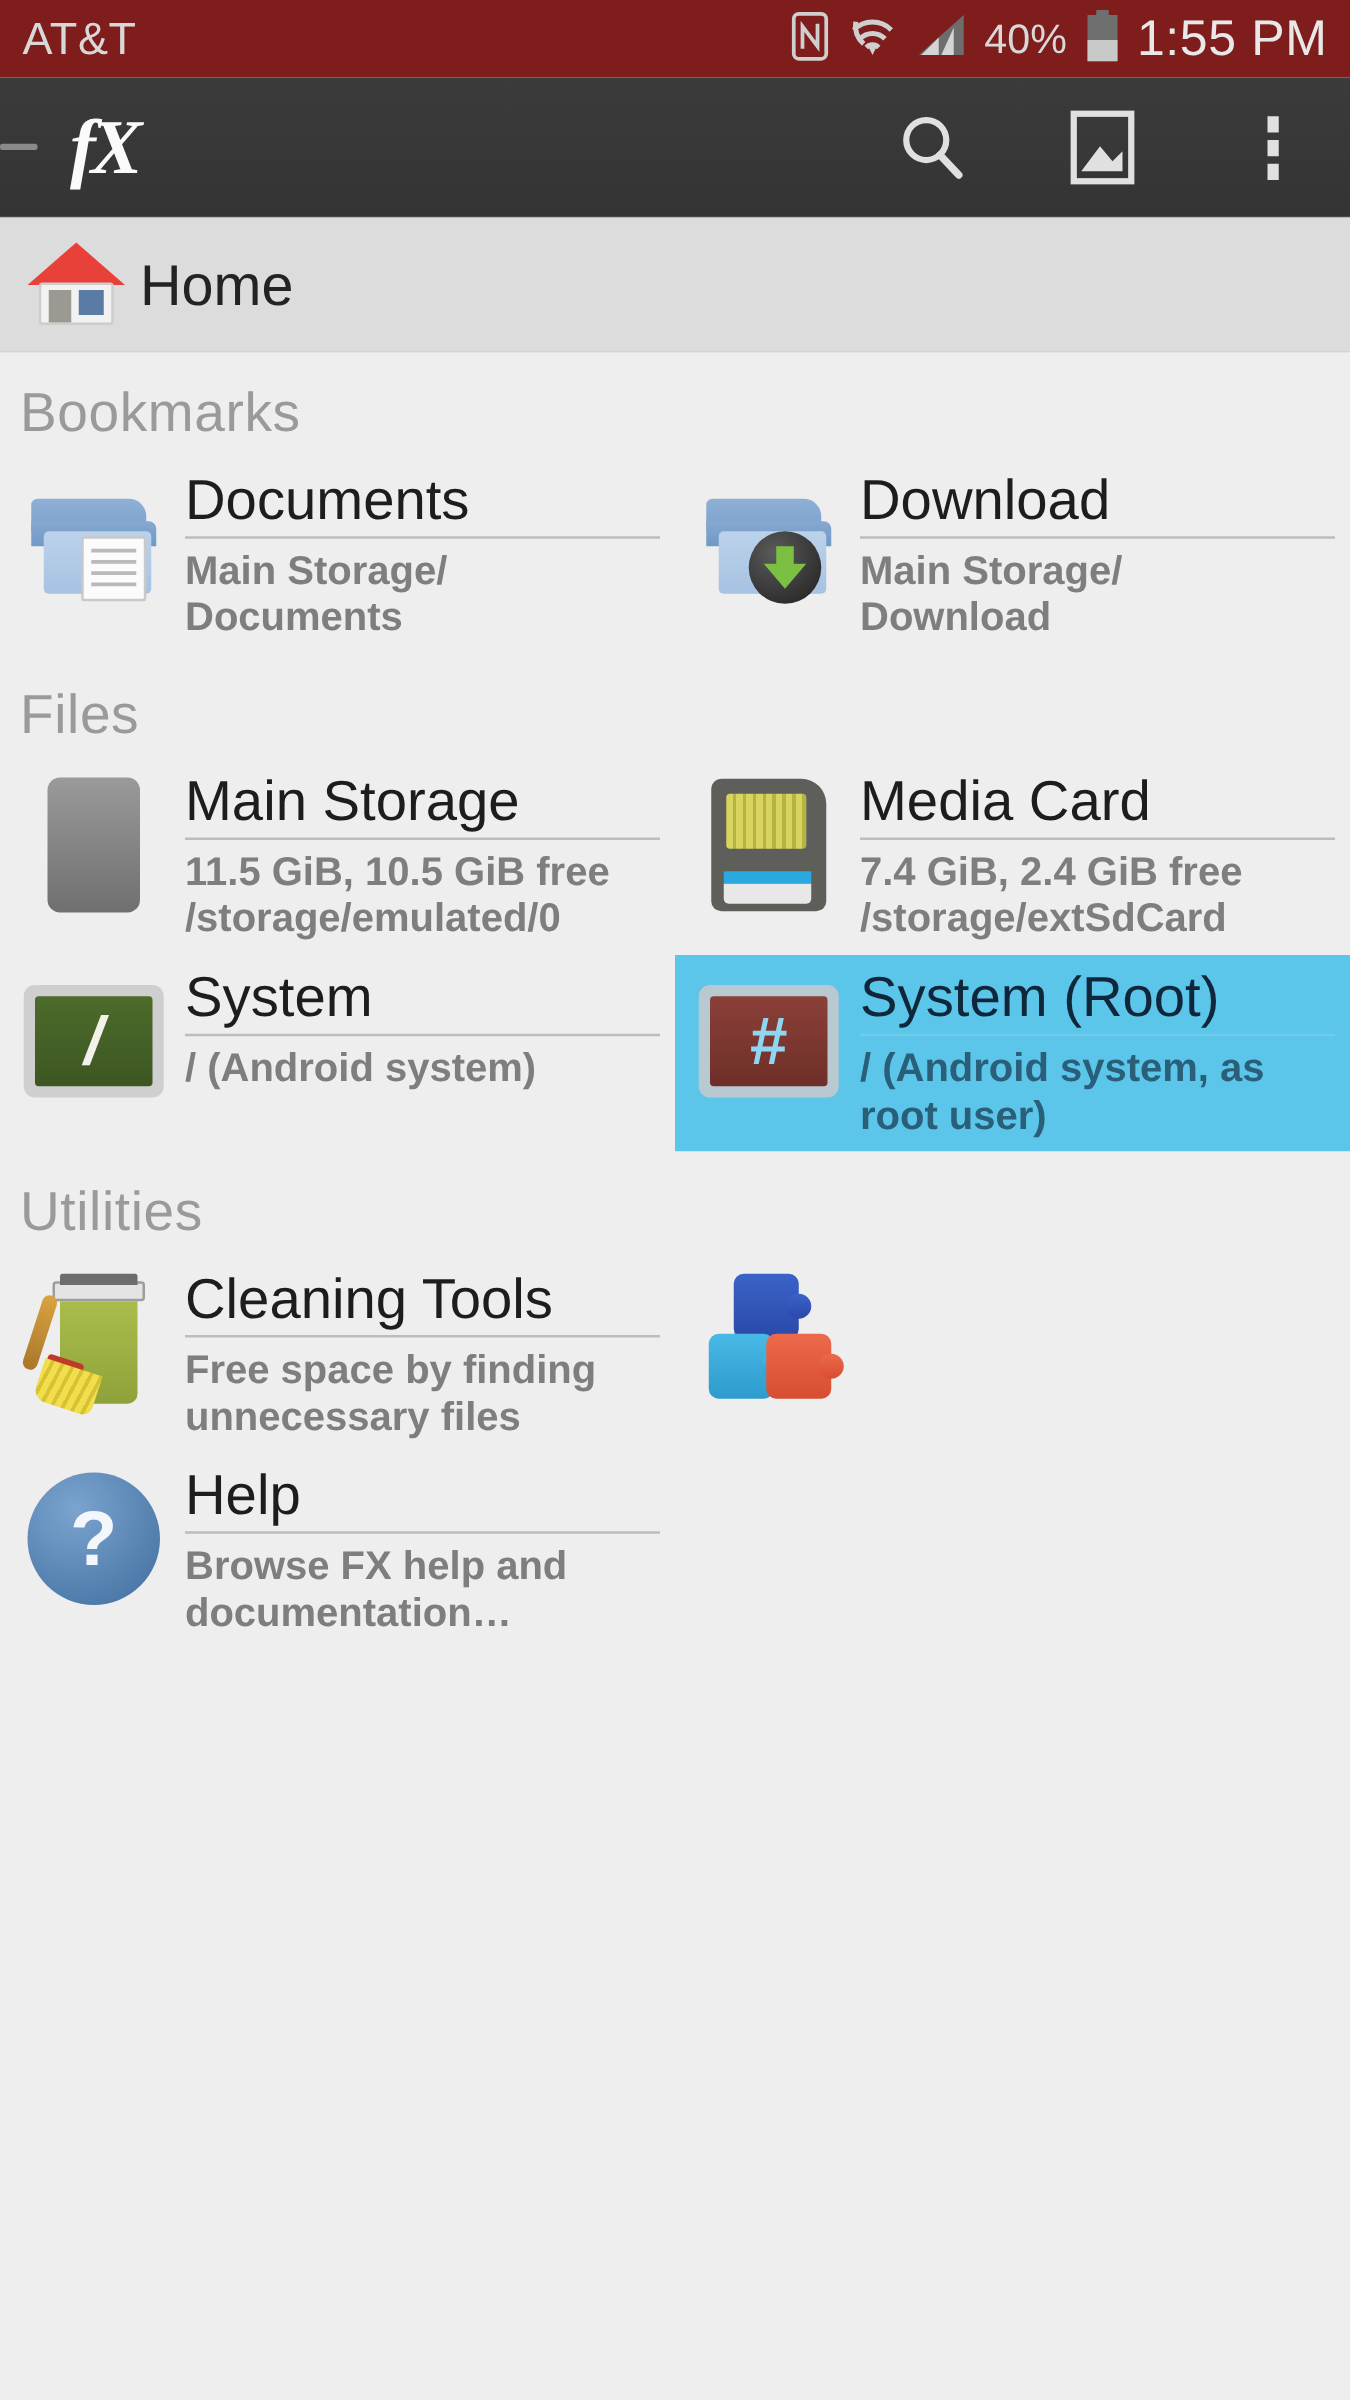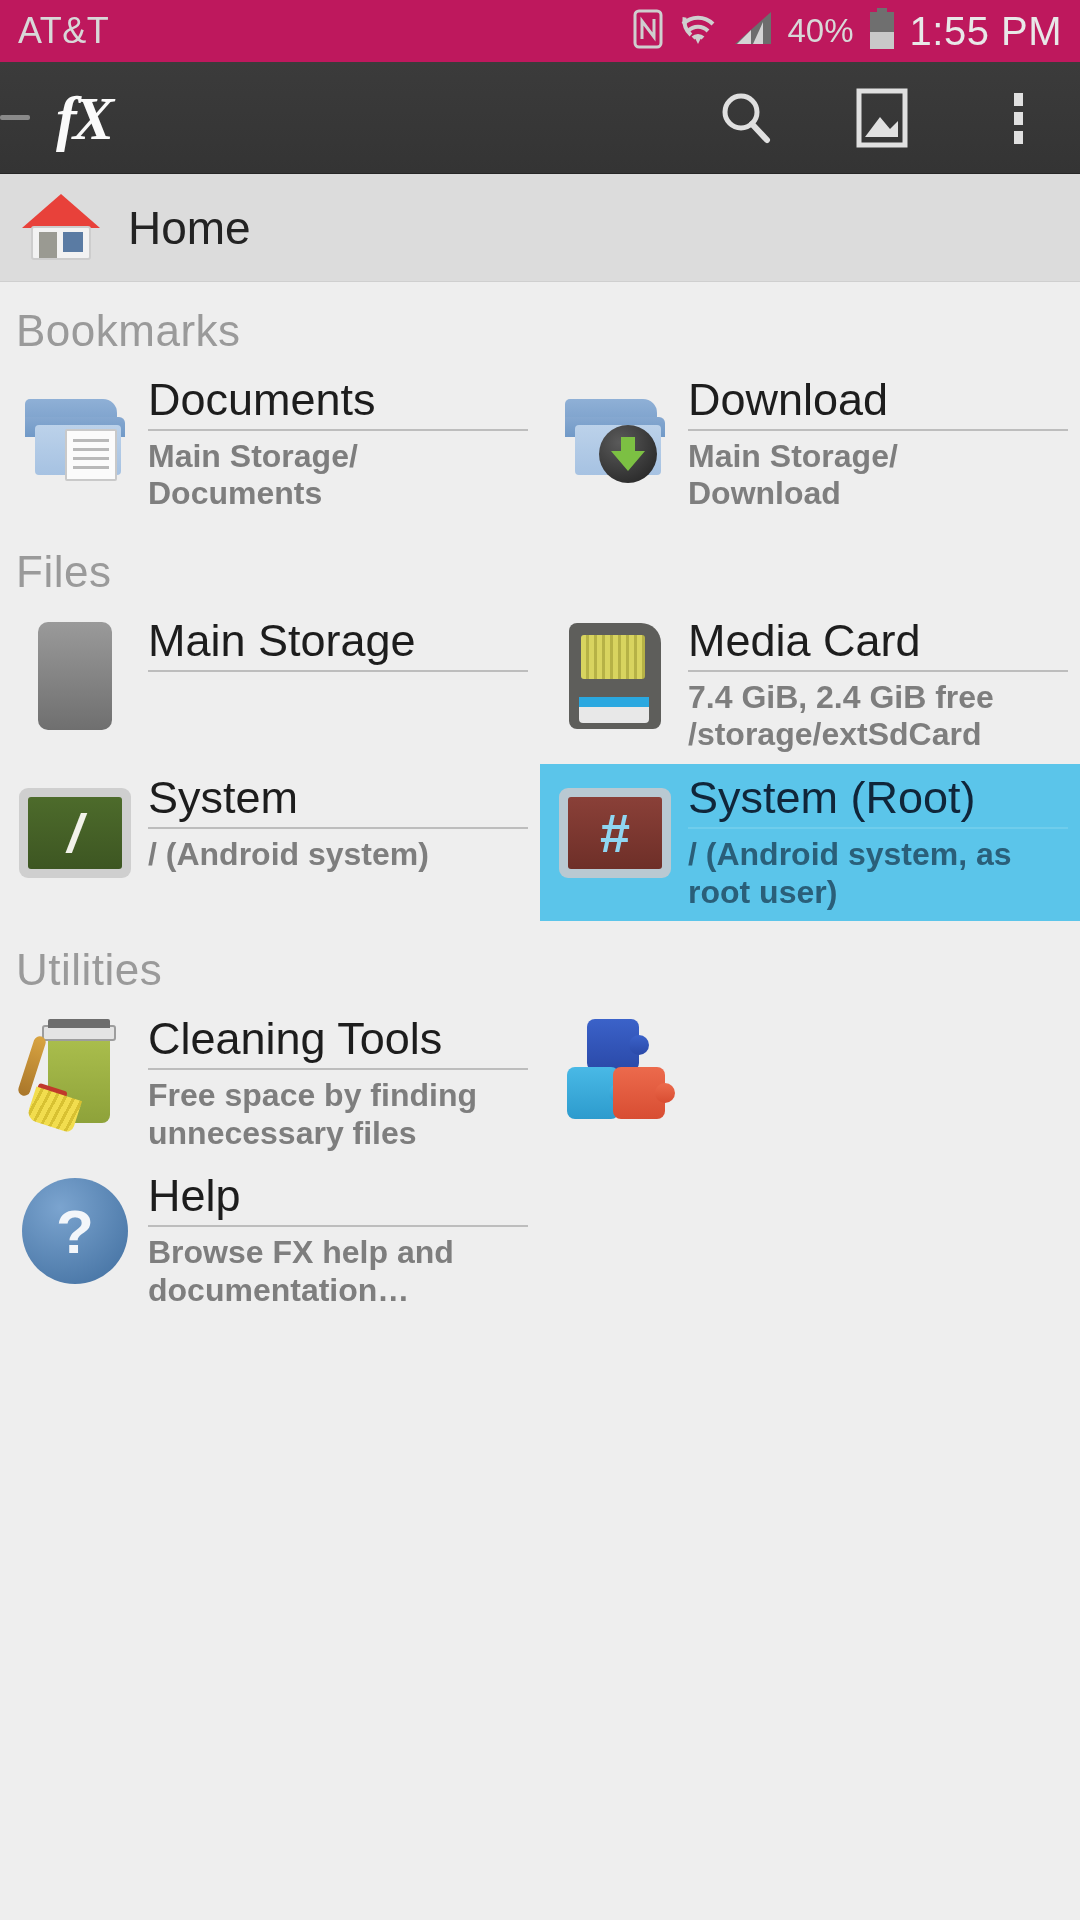--- a/index.html
+++ b/index.html
@@ -5,21 +5,21 @@
   * { box-sizing: border-box; margin: 0; padding: 0; }
   html, body {
     width: 1080px; height: 1920px;
     background: #eeeeee;
     font-family: "Liberation Sans", sans-serif;
     overflow: hidden;
   }
 
   
   .statusbar {
-    height: 62px; background: #be185d;
+    height: 62px; background: #7f1d1d;
     display: flex; align-items: center;
     padding: 16px 18px;
     color: #d2d2d2;
   }
   .carrier { font-size: 36px; letter-spacing: .5px; color: #d8d8d8; }
   .status-right { margin-left: auto; display: flex; align-items: center; gap: 14px; }
   .sb-icon { display: block; }
   .battpct { font-size: 33px; color: #d8d8d8; }
   .clock { font-size: 40px; color: #e8e8e8; letter-spacing: .5px; }
 
@@ -44,21 +44,21 @@
   }
   .ab-actions { margin-left: auto; display: flex; align-items: center; gap: 64px; }
   .ab-btn { width: 72px; height: 72px; display: flex; align-items: center; justify-content: center; }
 
   
   .breadcrumb {
     height: 108px; background: #dcdcdc;
     display: flex; align-items: center; padding-left: 22px;
     border-bottom: 1px solid #cfcfcf;
   }
-  .bc-label { font-size: 46px; color: #232323; margin-left: 28px; font-weight: 300; }
+  .bc-label { font-size: 46px; color: #232323; margin-left: 12px; font-weight: 300; }
 
   
   .content { background: #eeeeee; height: calc(1920px - 62px - 112px - 109px); }
   .section-title {
     font-size: 44px; color: #9a9a9a; font-weight: 300;
     padding: 24px 0 10px 16px; letter-spacing: .5px;
   }
   .grid { display: flex; flex-wrap: wrap; }
   .cell { width: 50%; display: flex; padding: 10px 12px 10px 16px; align-items: flex-start; }
   .cell.selected { background: #5bc5ea; }
@@ -290,20 +290,22 @@
   </div>
 
   <div class="section-title">Files</div>
   <div class="grid">
     <div class="cell">
       <div class="cell-icon">
         <span class="phone"><span class="screen"></span></span>
       </div>
       <div class="cell-text">
         <div class="cell-title">Main Storage</div>
+        <div class="cell-sub" style="white-space:pre-line">11.5 GiB, 10.5 GiB free
+/storage/emulated/0</div>
       </div>
     </div>
     <div class="cell">
       <div class="cell-icon">
         <span class="sdcard">
             <span class="body"></span>
             <span class="gold"></span>
             <span class="blue"></span>
             <span class="white"></span>
           </span>

